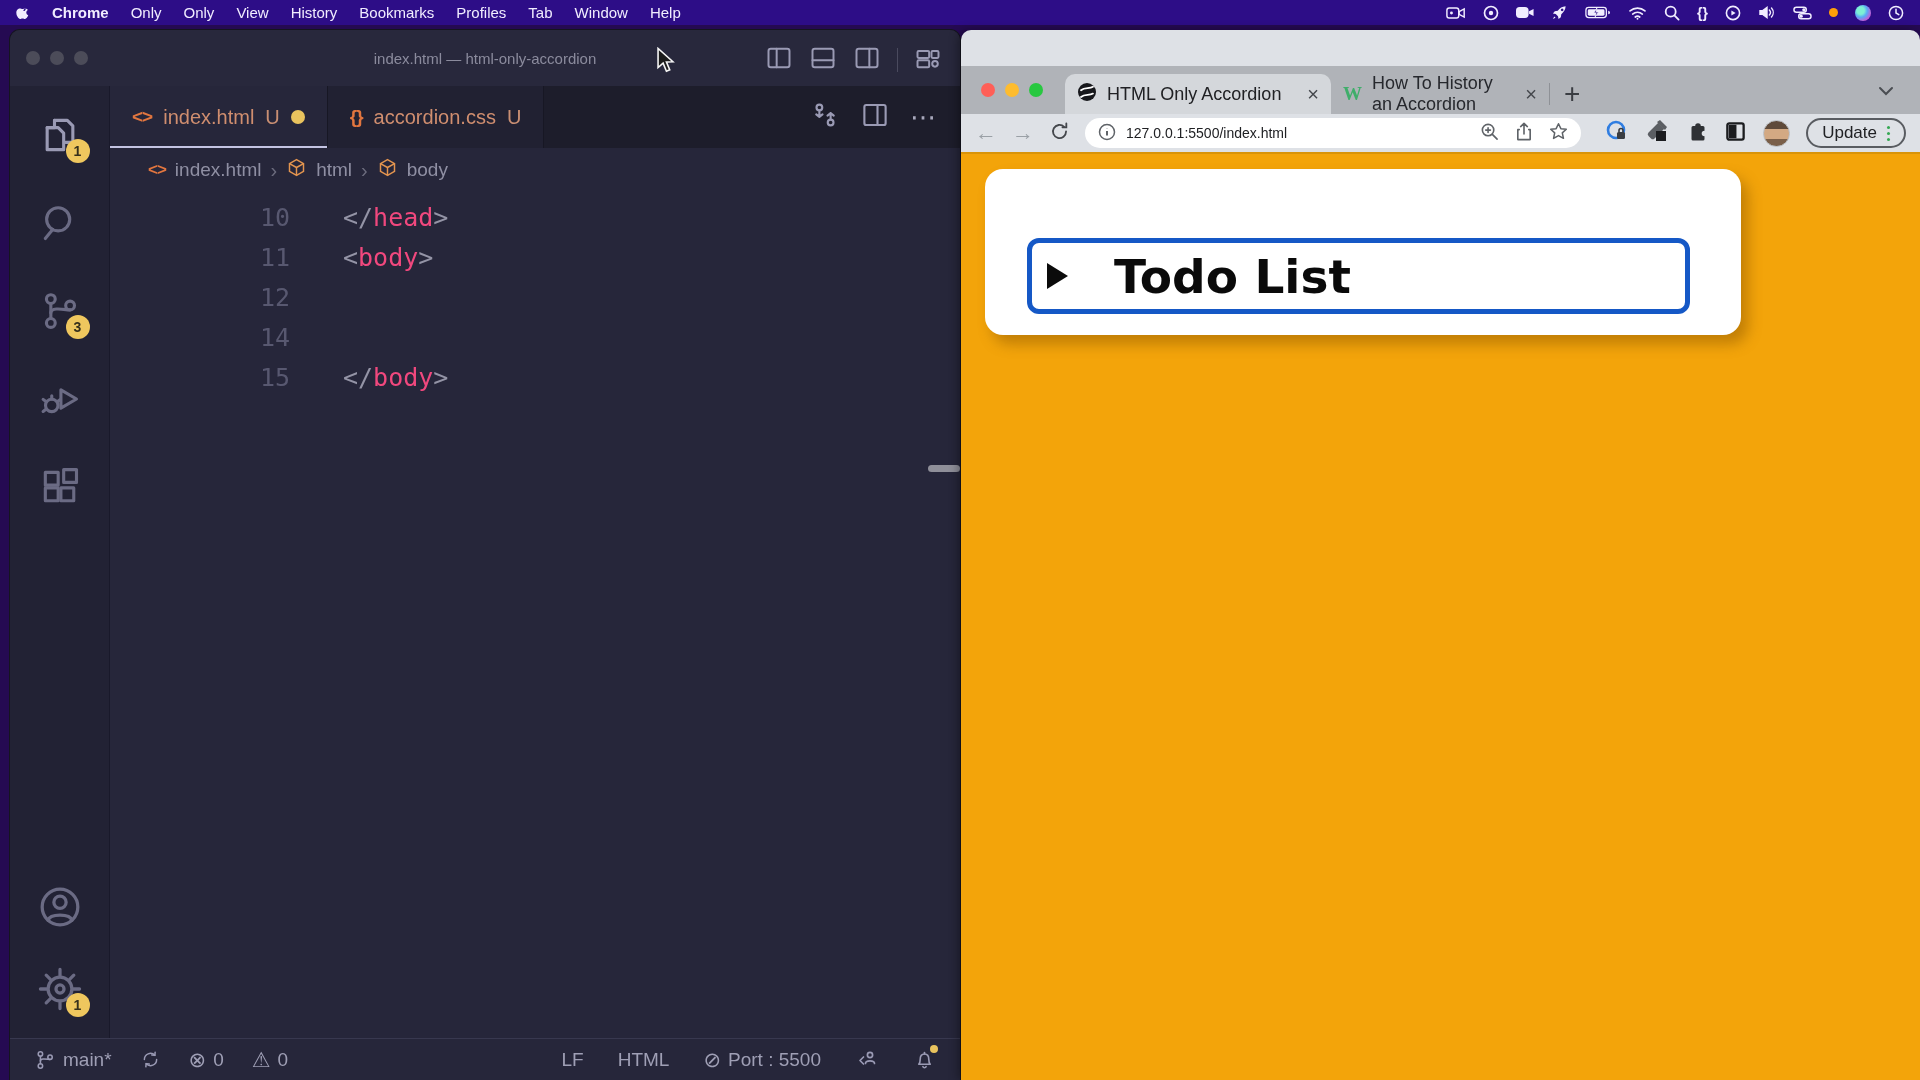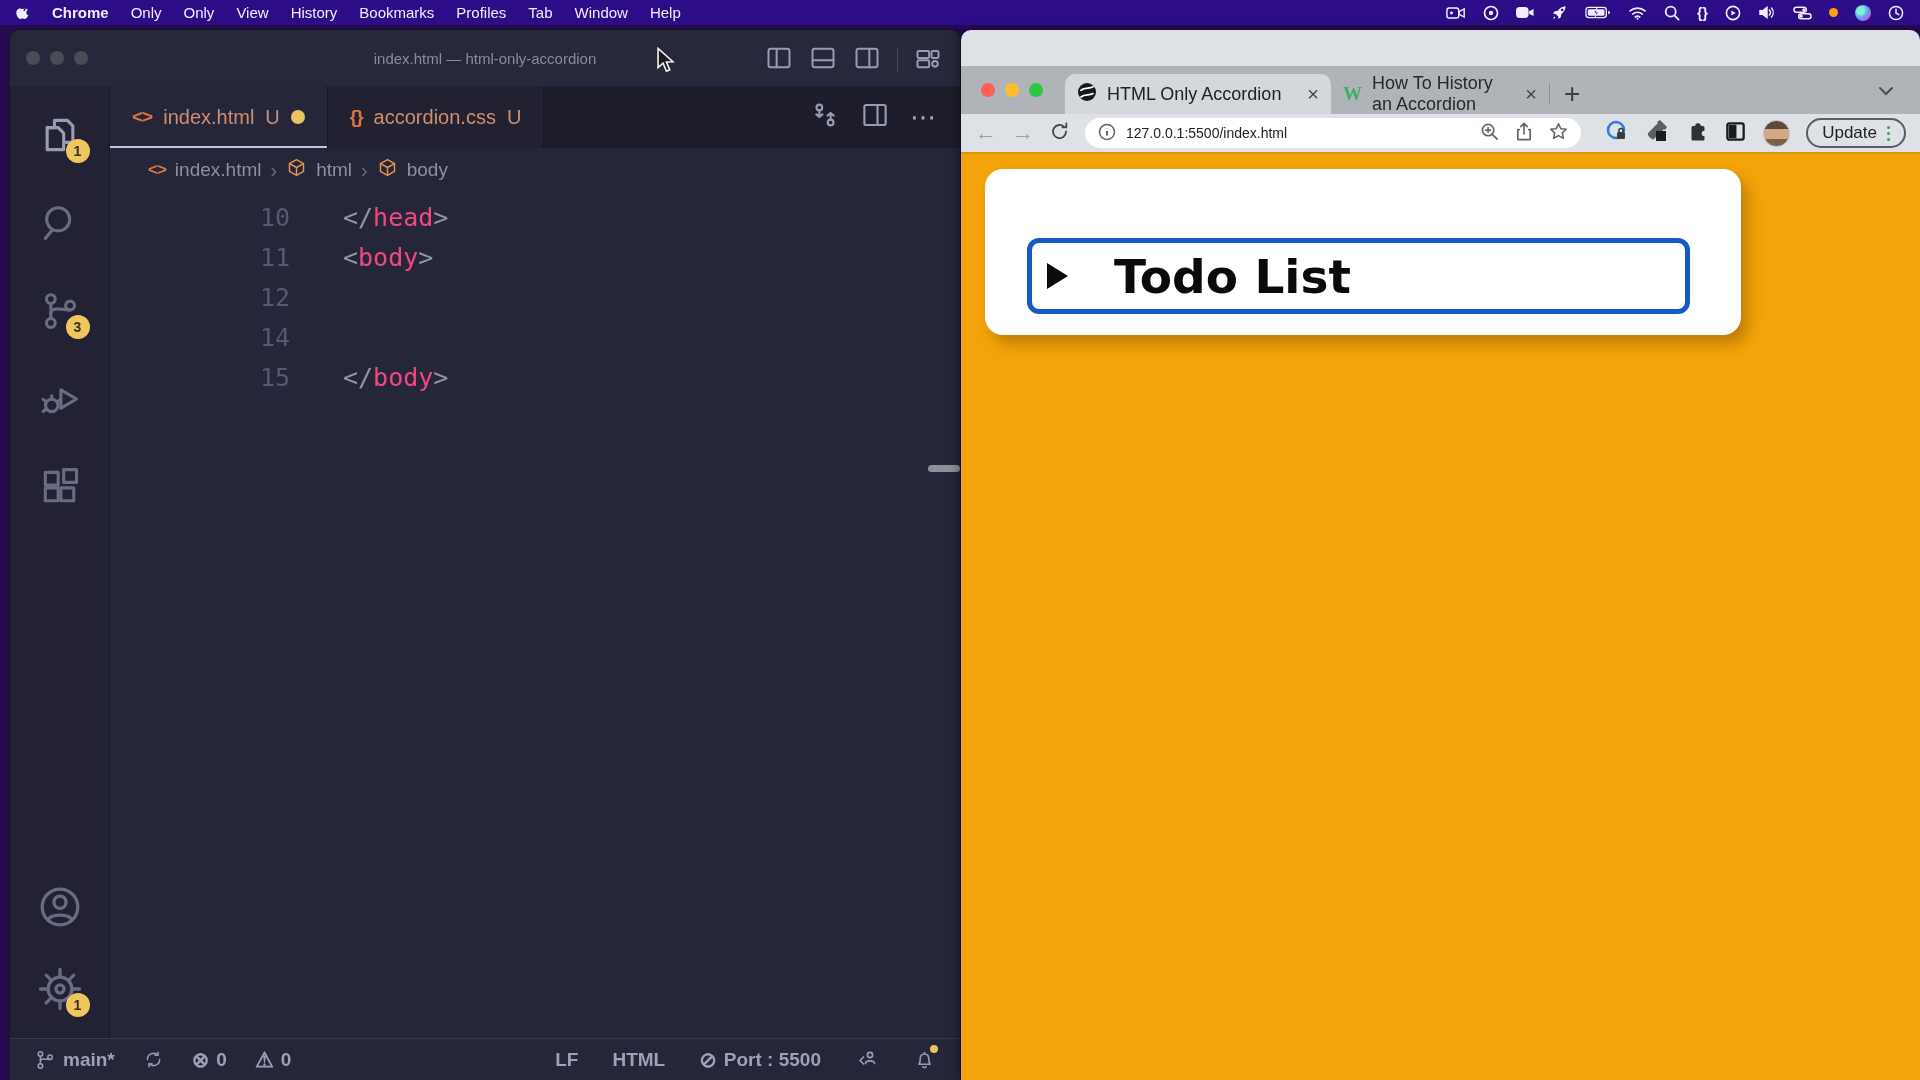--- a/index.html
+++ b/index.html
@@ -61,21 +61,21 @@
   .code-line.current .gutter { color:#cacade; }
   .code-text { padding-left:53px; white-space:pre; }
   .tk-p { color:#9494a6; }
   .tk-t { color:#f1487e; }
   .caret { position:absolute; left:233px; top:6px; width:2px; height:28px; background:#b9b9cf; }
 
   .vs-fill { flex:1; }
   .vs-resize { position:absolute; right:0px; top:435px; width:32px; height:7px; border-radius:4px; background:#8f8f99; }
 
   .vs-statusbar { height:42px; background:#26263a; border-top:1px solid #38384f; display:flex; align-items:center; padding:0 24px; gap:28px;
-                  color:#9f9fb5; font-size:19px; flex:none;font-weight:bold; }
+                  color:#9f9fb5; font-size:19px; flex:none; }
   .sb-item { display:flex; align-items:center; gap:7px; }
   .sb-right { margin-left:auto; display:flex; align-items:center; gap:34px; }
   .sb-glyph { font-size:21px; }
   .bell-wrap { position:relative; }
   .bell-dot { position:absolute; right:-2px; top:-3px; width:8px; height:8px; border-radius:50%; background:#e9c35e; }
 
   
   .chrome { left:961px; width:959px; background:#dee1e6; display:flex; flex-direction:column; box-shadow:-3px 0 10px rgba(0,0,0,.35); }
   .ch-tabstrip { height:48px; background:#b0b3b8; position:relative; display:flex; align-items:flex-end; flex:none;margin-top:36px; }
   .ch-lights { position:absolute; left:20px; top:17px; display:flex; gap:10px; }

